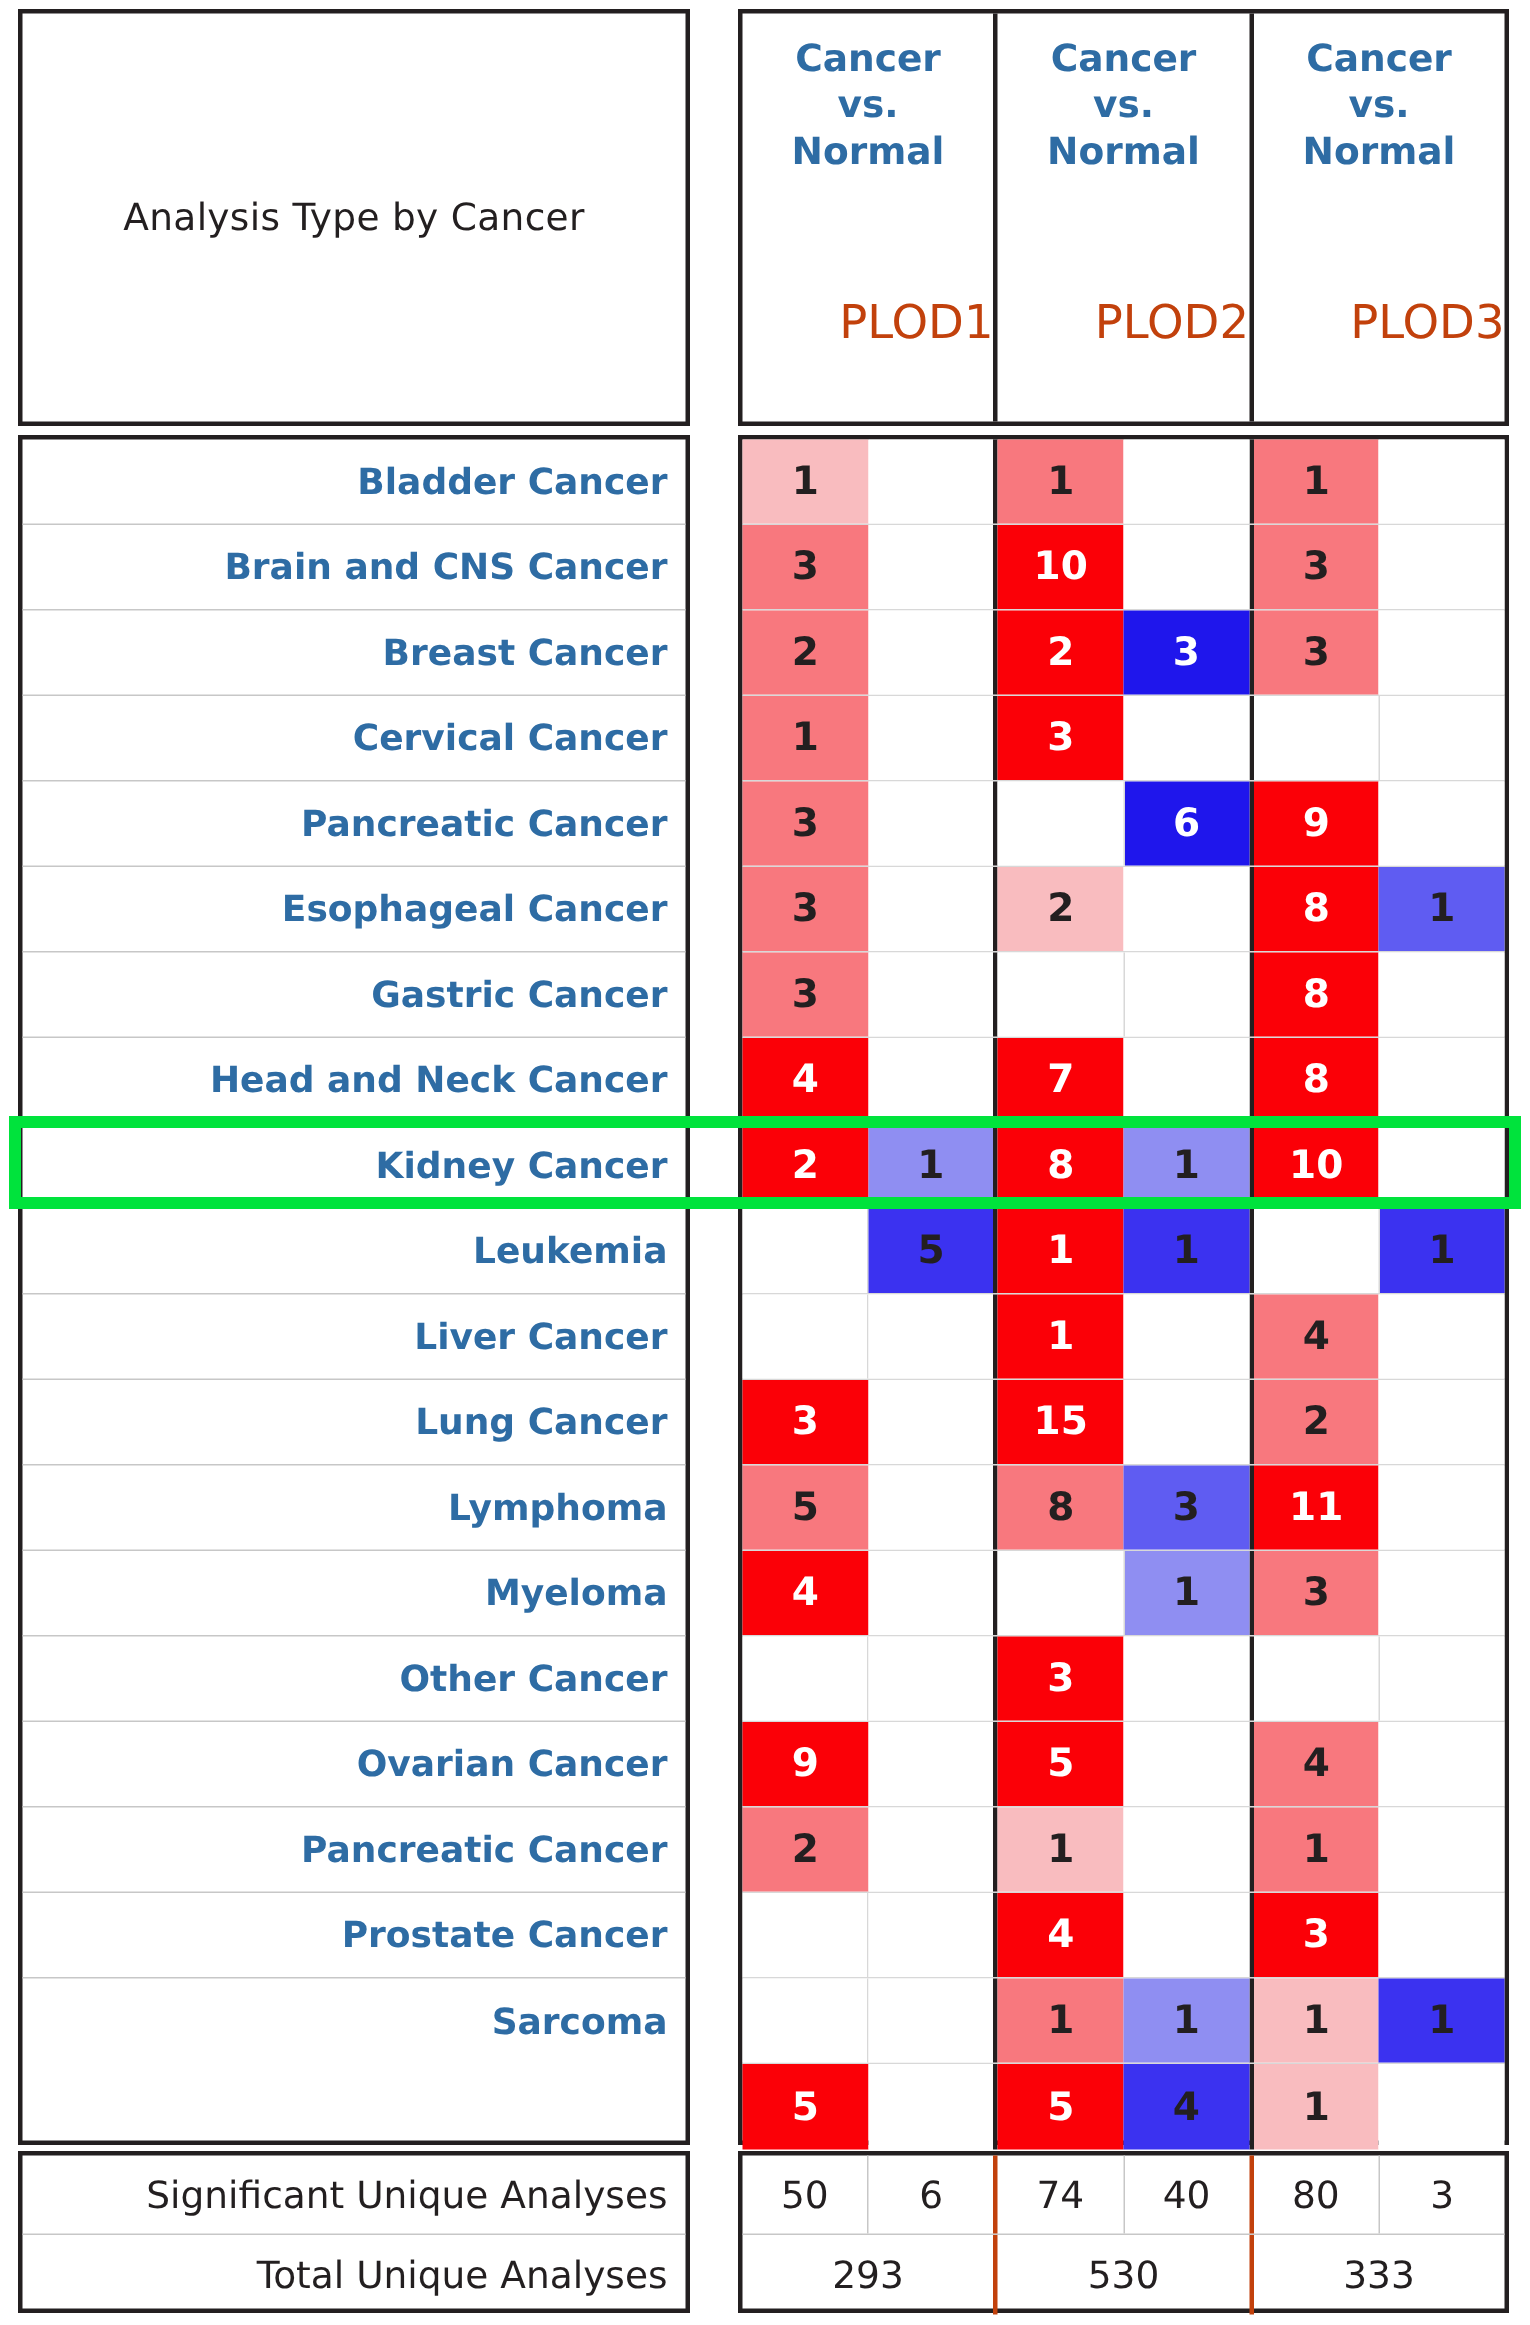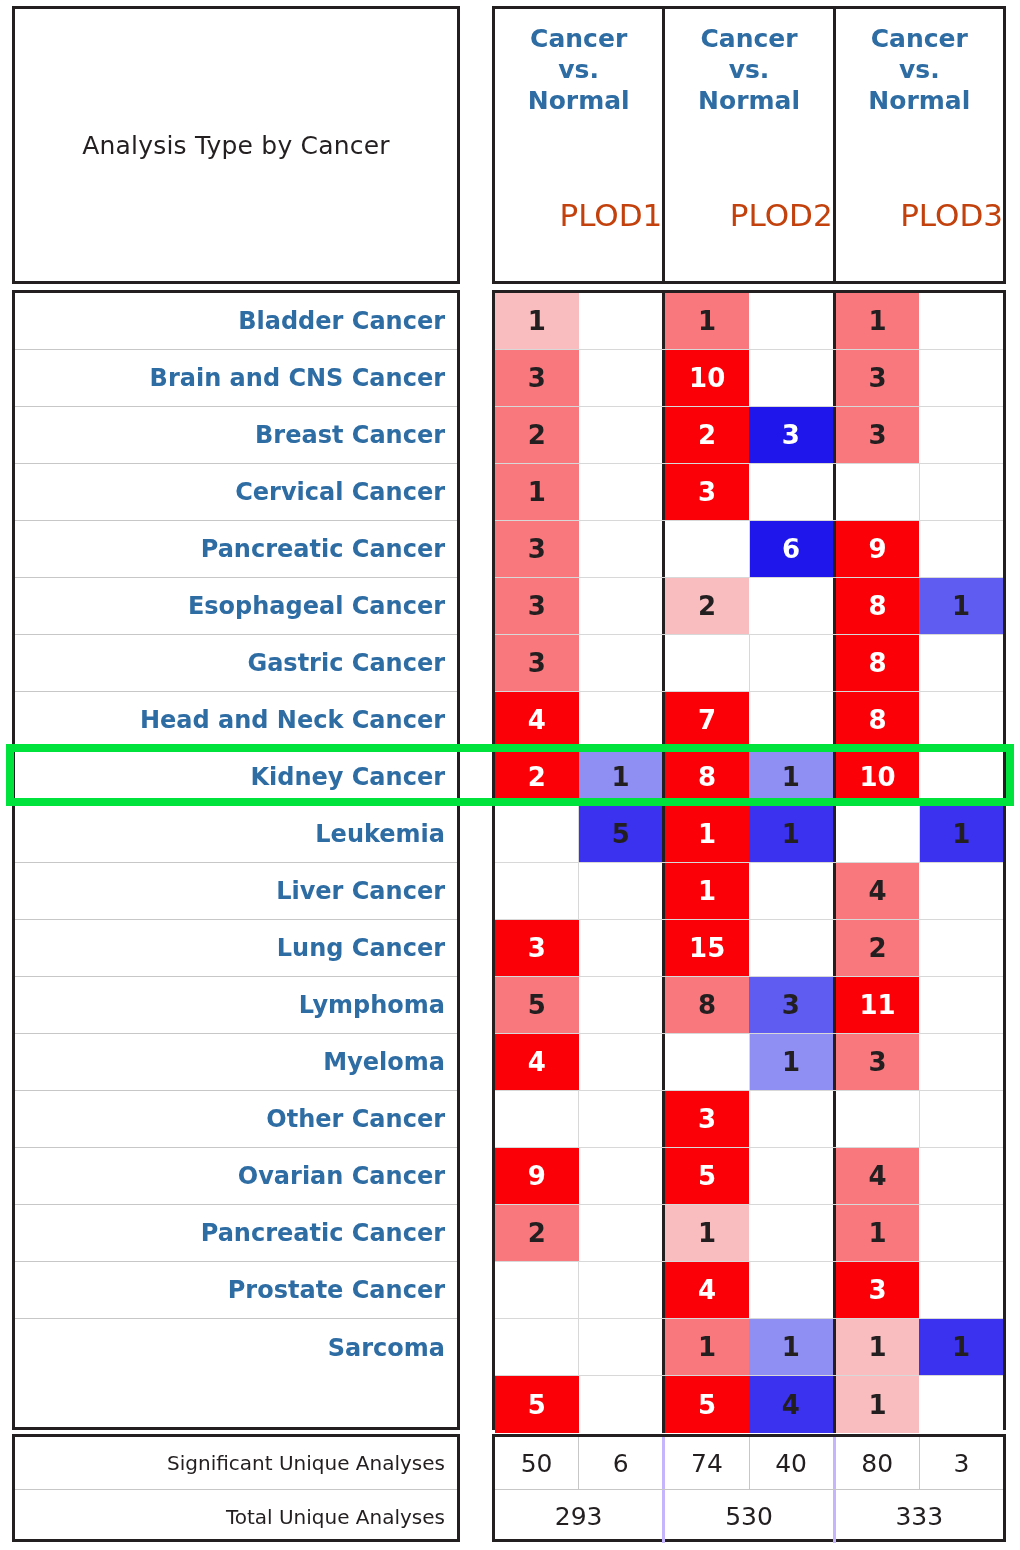--- a/index.html
+++ b/index.html
@@ -55,27 +55,27 @@
     font-size:26px;font-weight:bold;border-right:1px solid #d8d8d8;
   }
   .cell:last-child{border-right:none;}
   .cell.filled{border-right:none;}
 
   
   #sumLeft{left:12px;top:1434px;width:448px;height:108px;}
   #sumRight{left:492px;top:1434px;width:514px;height:108px;}
   .srowL{
     height:53px;box-sizing:border-box;display:flex;align-items:center;
-    justify-content:flex-end;padding-right:12px;color:#231f20;font-size:20px;
+    justify-content:flex-end;padding-right:12px;color:#231f20;font-size:25px;
     border-bottom:1px solid #c7c7c7;
   }
   .srowL:last-child{border-bottom:none;}
   .srow{height:53px;display:flex;box-sizing:border-box;border-bottom:1px solid #c7c7c7;}
   .srow:last-child{border-bottom:none;}
-  .sgroup{flex:1;display:flex;box-sizing:border-box;border-right:3px solid #c4b5fd;}
+  .sgroup{flex:1;display:flex;box-sizing:border-box;border-right:3px solid #c2410c;}
   .sgroup:last-child{border-right:none;}
   .scell{flex:1;display:flex;align-items:center;justify-content:center;
          font-size:25px;color:#231f20;border-right:1px solid #c7c7c7;box-sizing:border-box;}
   .scell:last-child{border-right:none;}
   .scell.wide{flex:2;border-right:none;}
 
   
   #hilite{
     position:absolute;left:6px;top:744px;width:1008px;height:62px;
     border:8px solid #00e33c;box-sizing:border-box;pointer-events:none;

